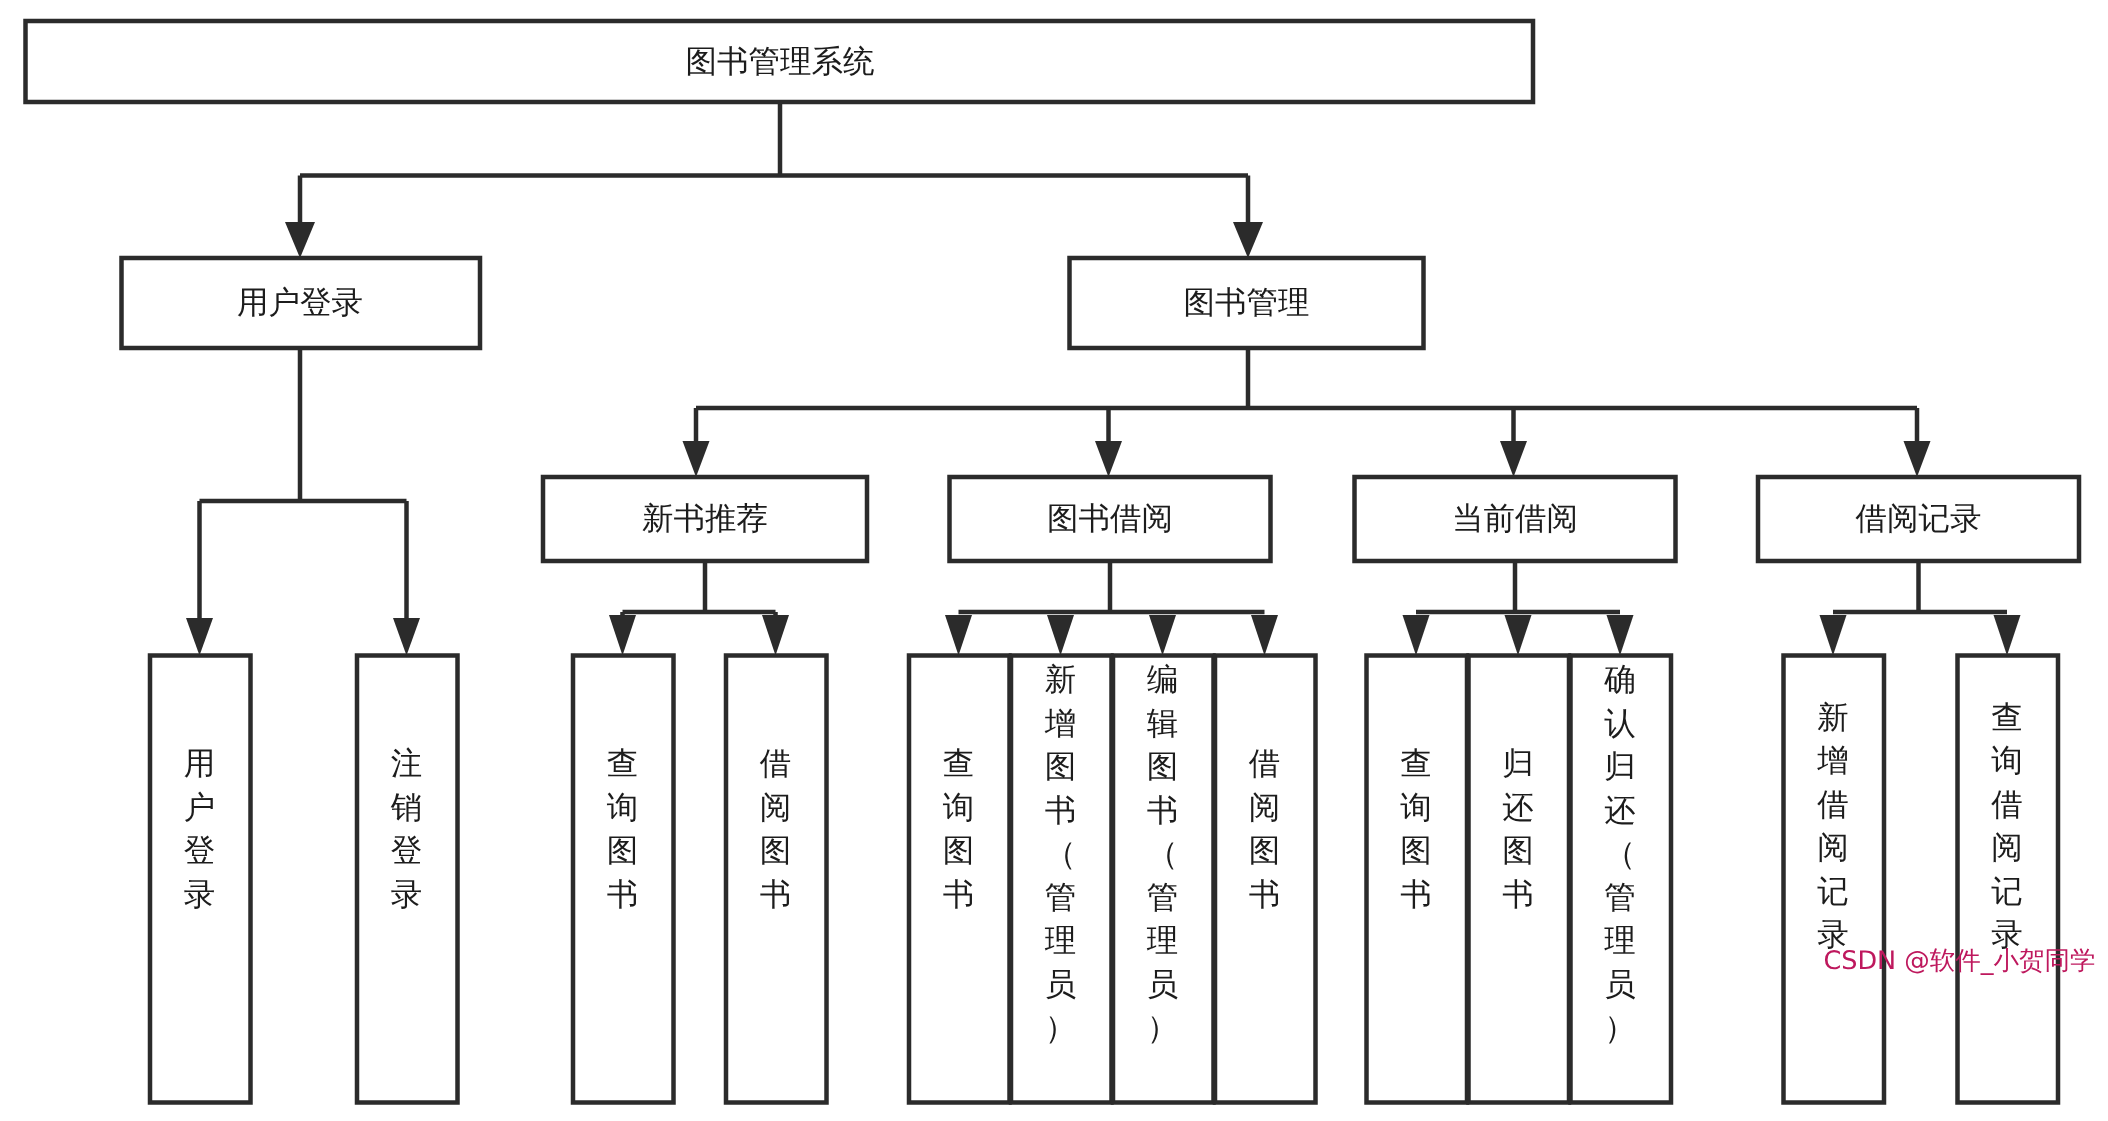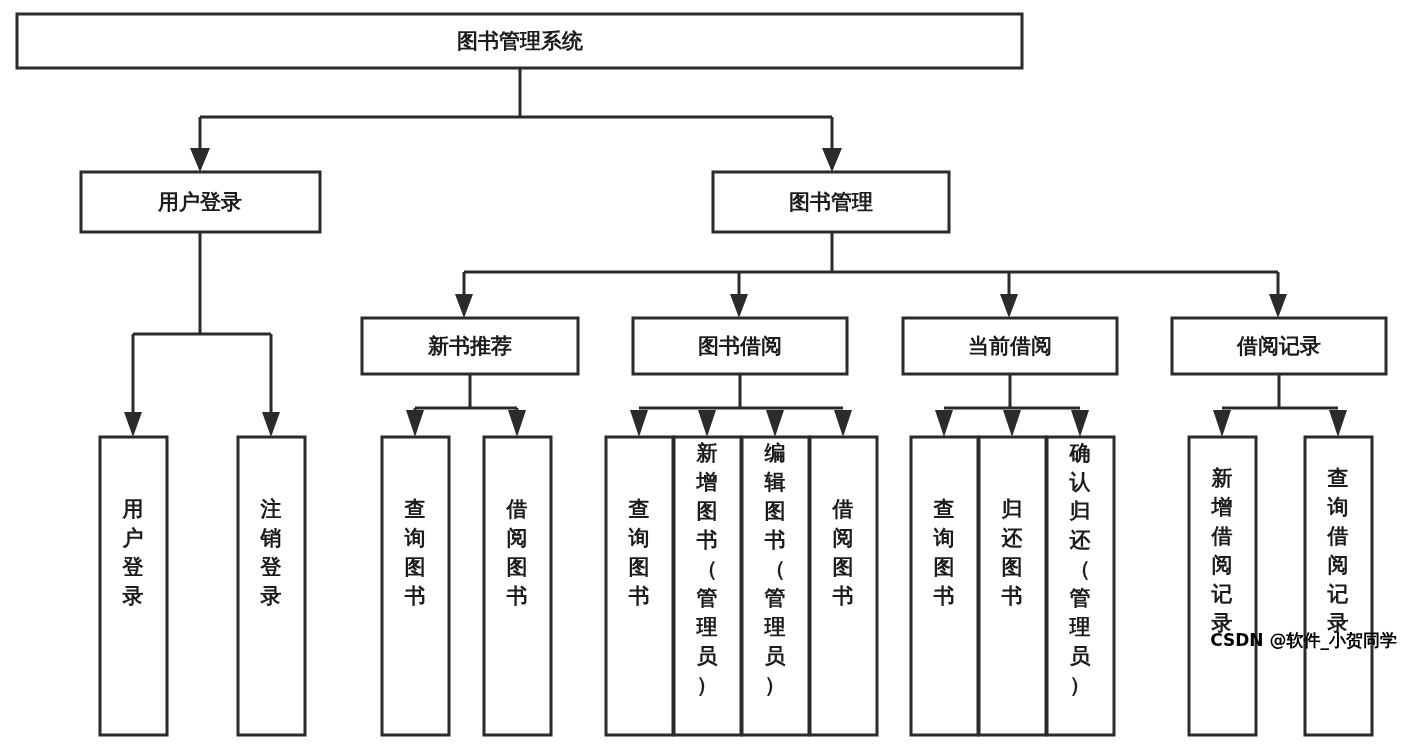--- a/index.html
+++ b/index.html
@@ -13,21 +13,20 @@
     font-family: "DejaVu Sans", "Liberation Sans", sans-serif;
     overflow: hidden;
     position: relative;
   }
   #chart-root {
     position: absolute;
     left: 0;
     top: 0;
     width: 1405px;
     height: 658px;
-    font-weight: bold;
   }
   svg.diagram {
     display: block;
     width: 1405px;
     height: 747px;
   }
   .node-box {
     fill: #ffffff;
     stroke: #2b2b2b;
     stroke-width: 3;
@@ -54,21 +53,21 @@
     font-size: 21px;
     fill: #1c1c1c;
     text-anchor: middle;
   }
   .watermark {
     position: absolute;
     right: 8px;
     bottom: 6px;
     font-family: "DejaVu Sans", "Liberation Sans", sans-serif;
     font-size: 17px;
-    color: #000000;
+    color: #be185d;
     white-space: nowrap;
     pointer-events: none;
   }
 </style>
 </head>
 <body>
 
 <div id="chart-root">
   <svg class="diagram" viewBox="0 0 1405 747" xmlns="http://www.w3.org/2000/svg">
 

